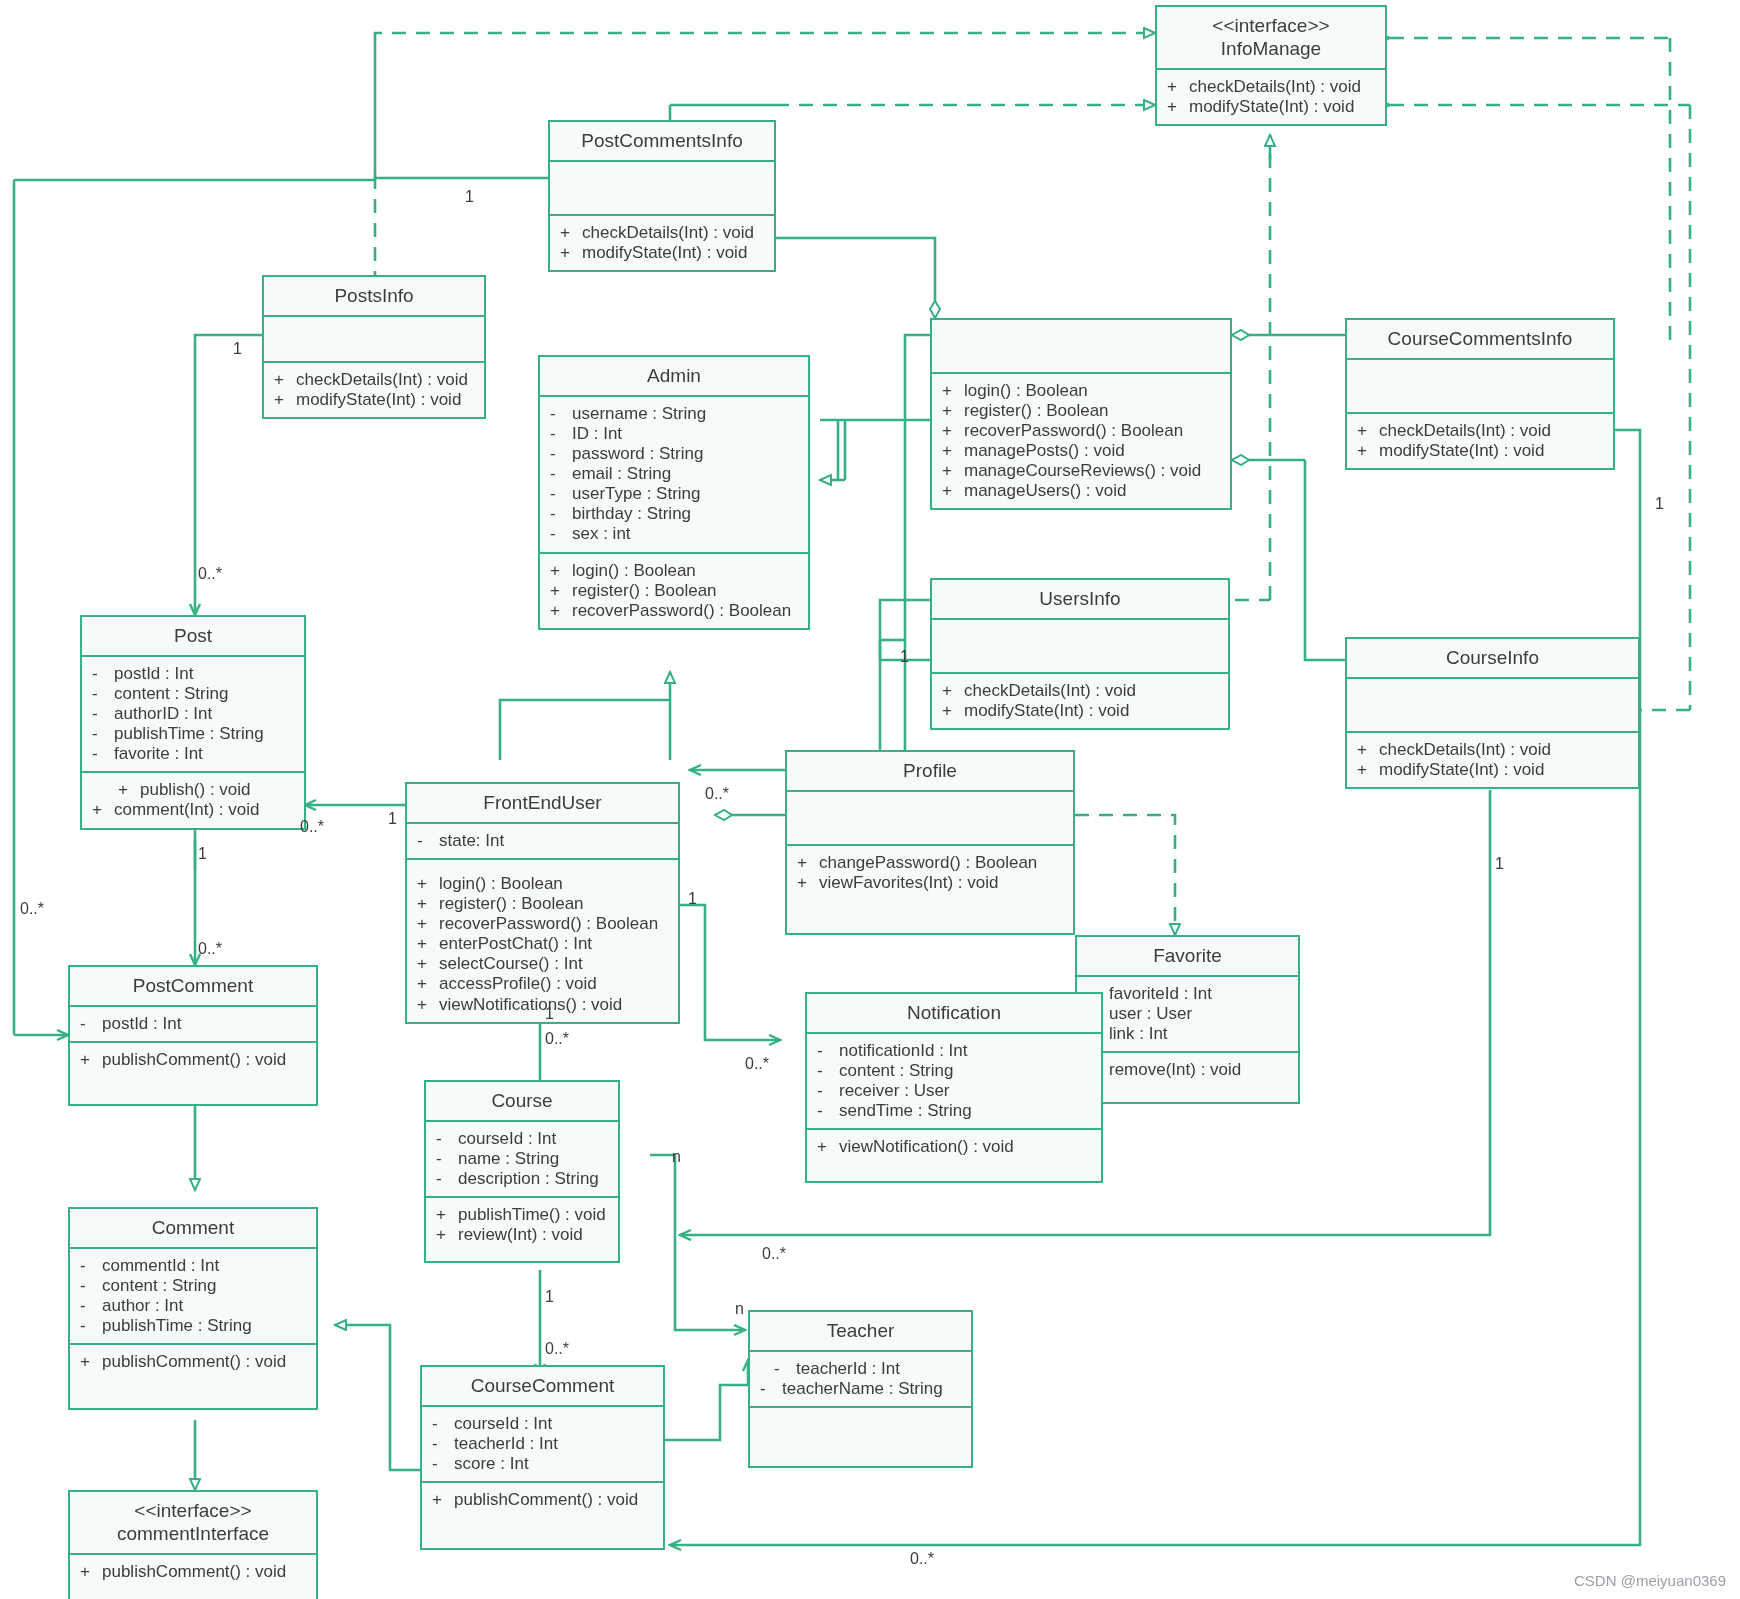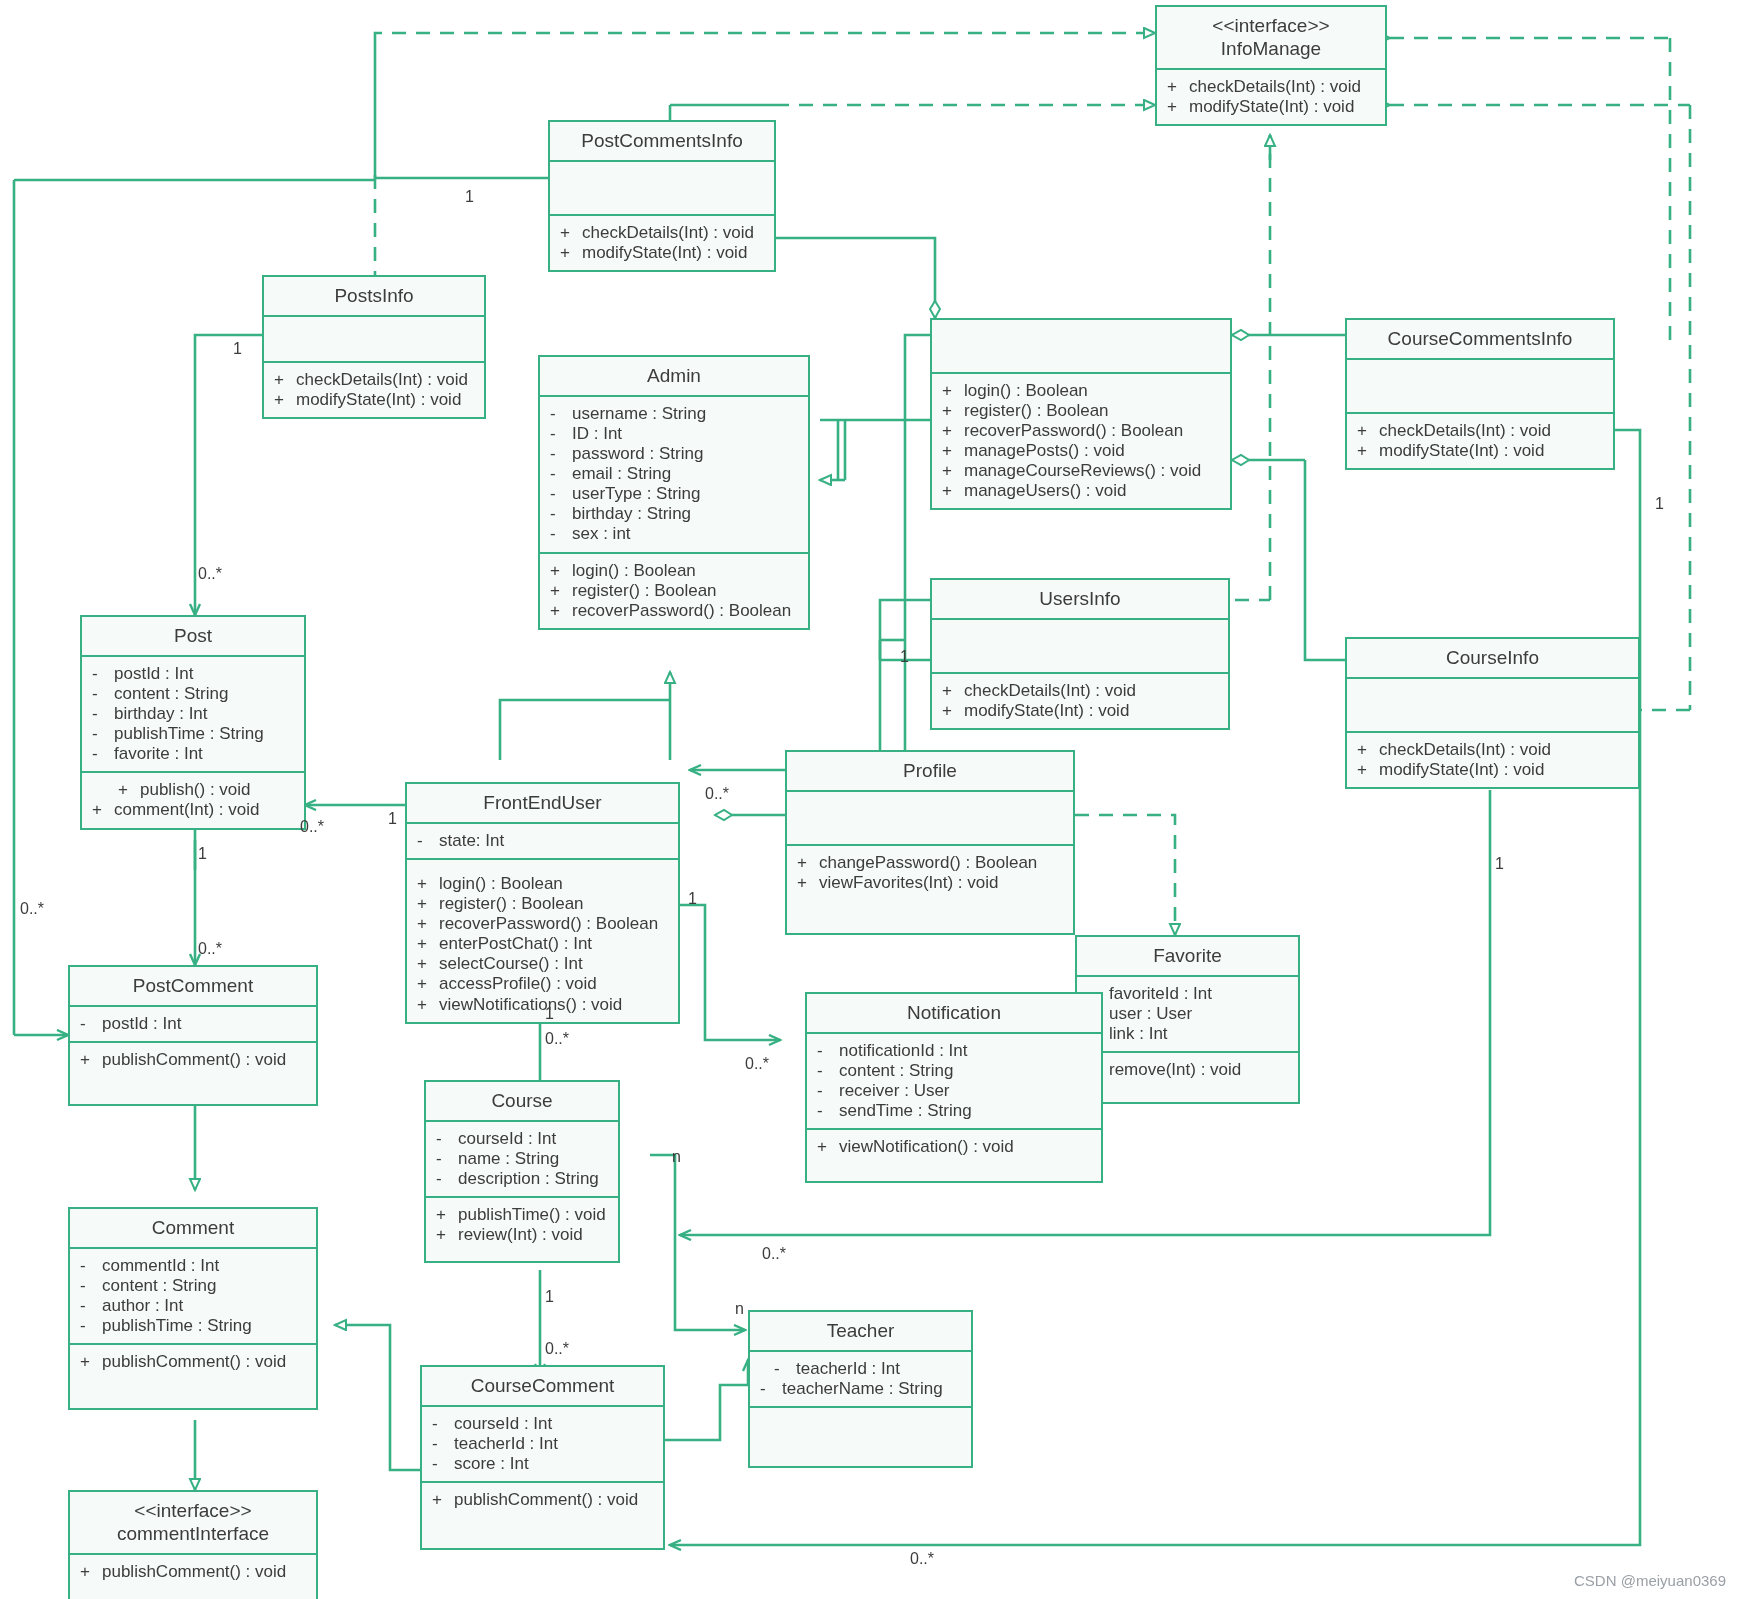--- a/index.html
+++ b/index.html
@@ -350,21 +350,21 @@
       <div class="row">
         <span class="vis">-</span>
         <span class="sig">postId : Int</span>
       </div>
       <div class="row">
         <span class="vis">-</span>
         <span class="sig">content : String</span>
       </div>
       <div class="row">
         <span class="vis">-</span>
-        <span class="sig">birthday : Int</span>
+        <span class="sig">authorID : Int</span>
       </div>
       <div class="row">
         <span class="vis">-</span>
         <span class="sig">publishTime : String</span>
       </div>
       <div class="row">
         <span class="vis">-</span>
         <span class="sig">favorite : Int</span>
       </div>
     </div>

